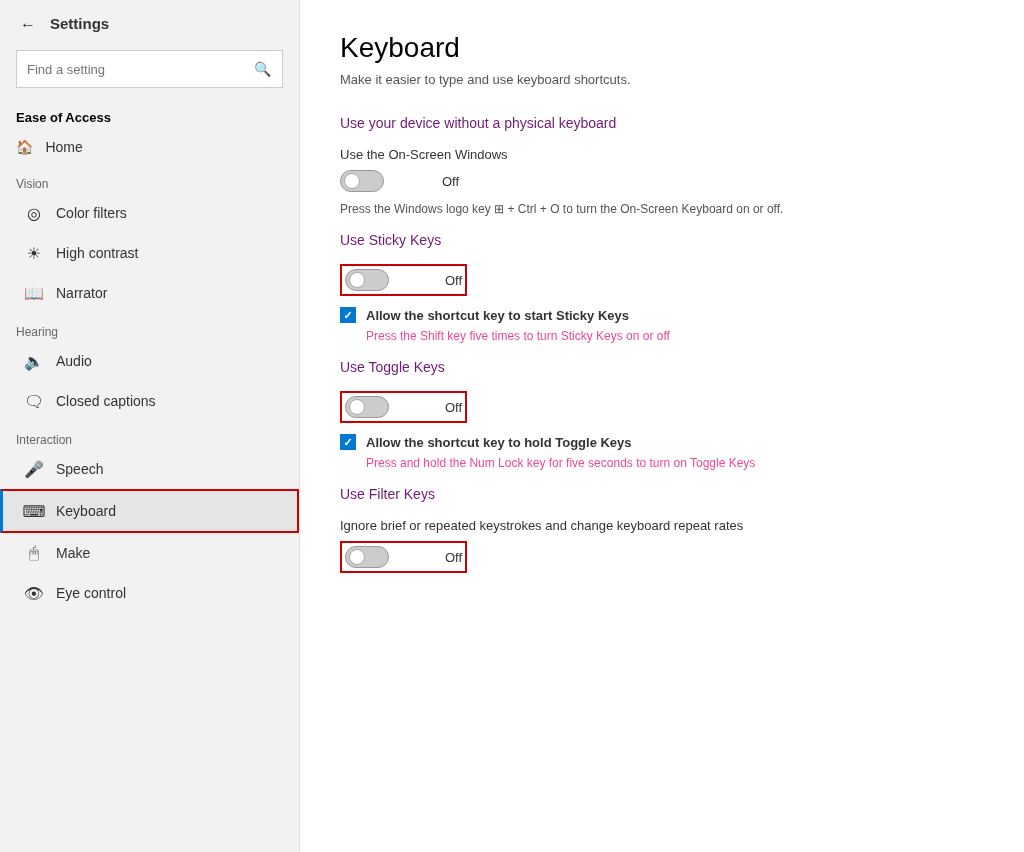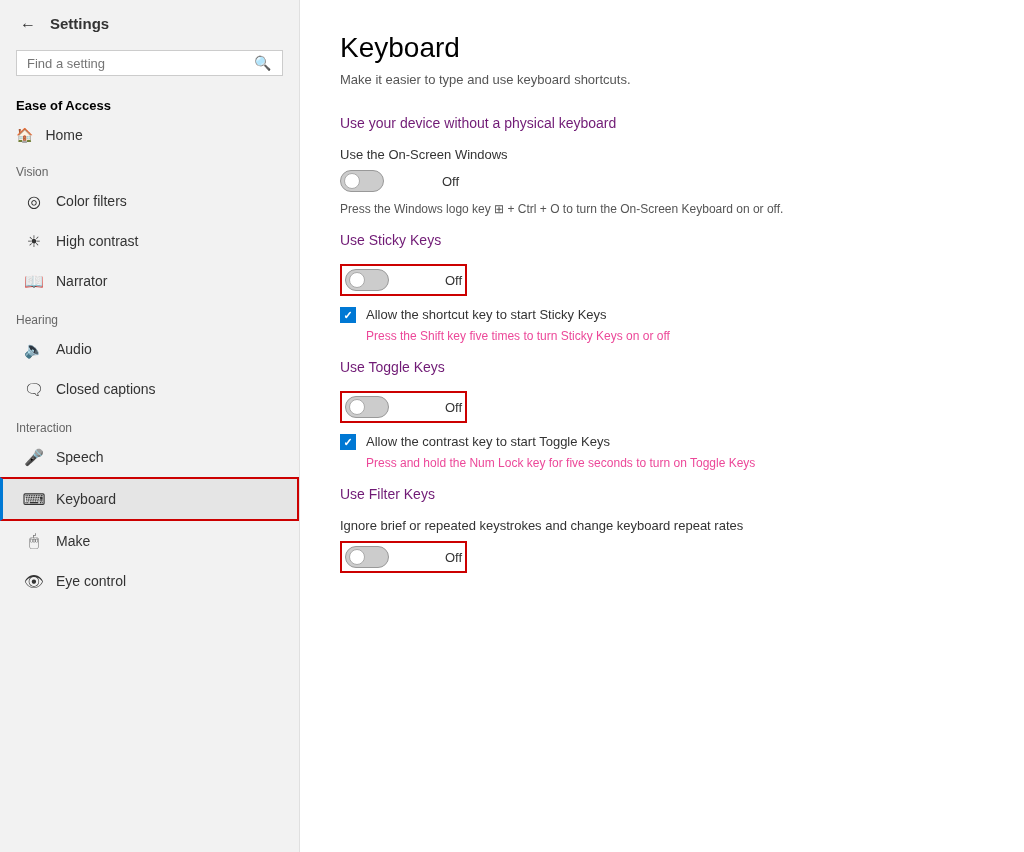--- a/index.html
+++ b/index.html
@@ -41,21 +41,21 @@
       font-weight: 600;
       color: #333;
     }
 
     .search-box {
       margin: 4px 16px 12px 16px;
       display: flex;
       align-items: center;
       background: #fff;
       border: 1px solid #ccc;
-      padding: 4px 10px;
+      padding: 10px 10px;
     }
 
     .search-box input {
       border: none;
       outline: none;
       flex: 1;
       font-size: 13px;
       color: #555;
       background: transparent;
     }
@@ -195,23 +195,24 @@
 
     .hint-text {
       font-size: 12px;
       color: #555;
       margin-bottom: 16px;
       max-width: 600px;
     }
 
     .checkbox-row {
       display: flex;
-      align-items: center;
+      align-items: flex-end;
       gap: 10px;
       margin-bottom: 6px;
+      font-weight: bold;
     }
 
     .checkbox {
       width: 16px;
       height: 16px;
       background: #0078d4;
       border: 1px solid #0078d4;
       display: flex;
       align-items: center;
       justify-content: center;
@@ -337,21 +338,21 @@
   <div class="toggle-row">
     <div style="border: 2px solid #c00; padding: 3px; display: inline-flex; align-items: center; gap: 8px;">
       <div class="toggle-switch off">
         <div class="toggle-knob"></div>
       </div>
       <span class="toggle-label">Off</span>
     </div>
   </div>
   <div class="checkbox-row" style="margin-top:10px;">
     <div class="checkbox"></div>
-    <span class="checkbox-label">Allow the contrast key to start Toggle Keys</span>
+    <span class="checkbox-label">Allow the shortcut key to hold Toggle Keys</span>
   </div>
   <p class="checkbox-hint">Press and hold the Num Lock key for five seconds to turn on Toggle Keys</p>
 
   <h2 class="section-title">Use Filter Keys</h2>
   <p class="setting-label">Ignore brief or repeated keystrokes and change keyboard repeat rates</p>
   <div class="toggle-row">
     <div style="border: 2px solid #c00; padding: 3px; display: inline-flex; align-items: center; gap: 8px;">
       <div class="toggle-switch off">
         <div class="toggle-knob"></div>
       </div>

